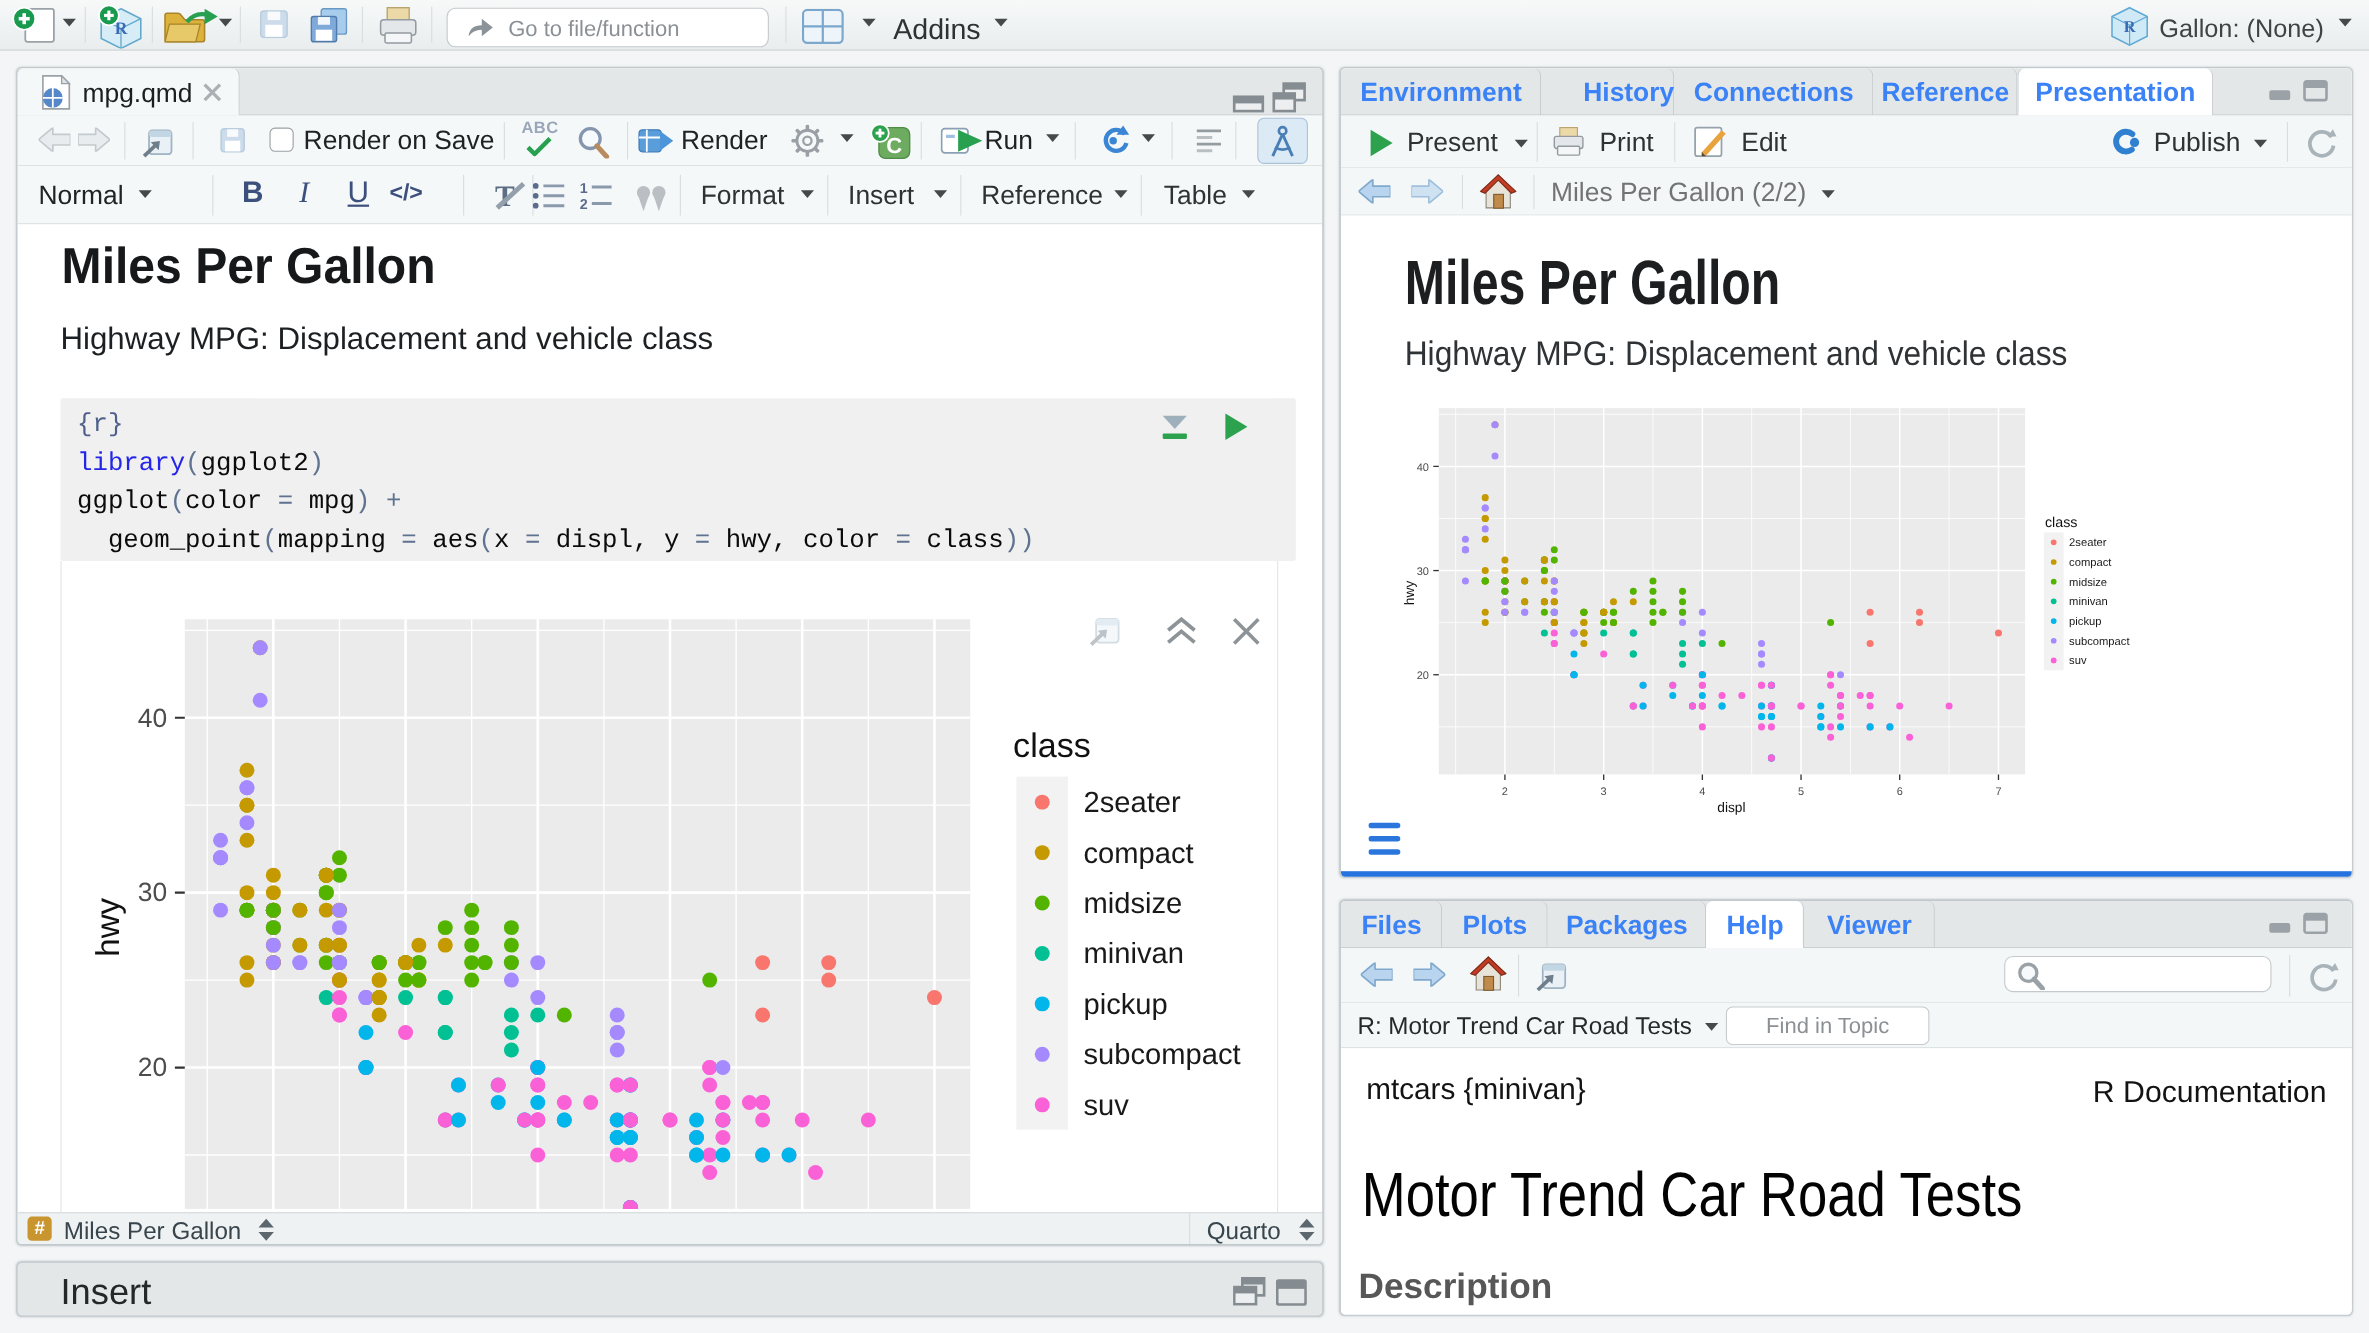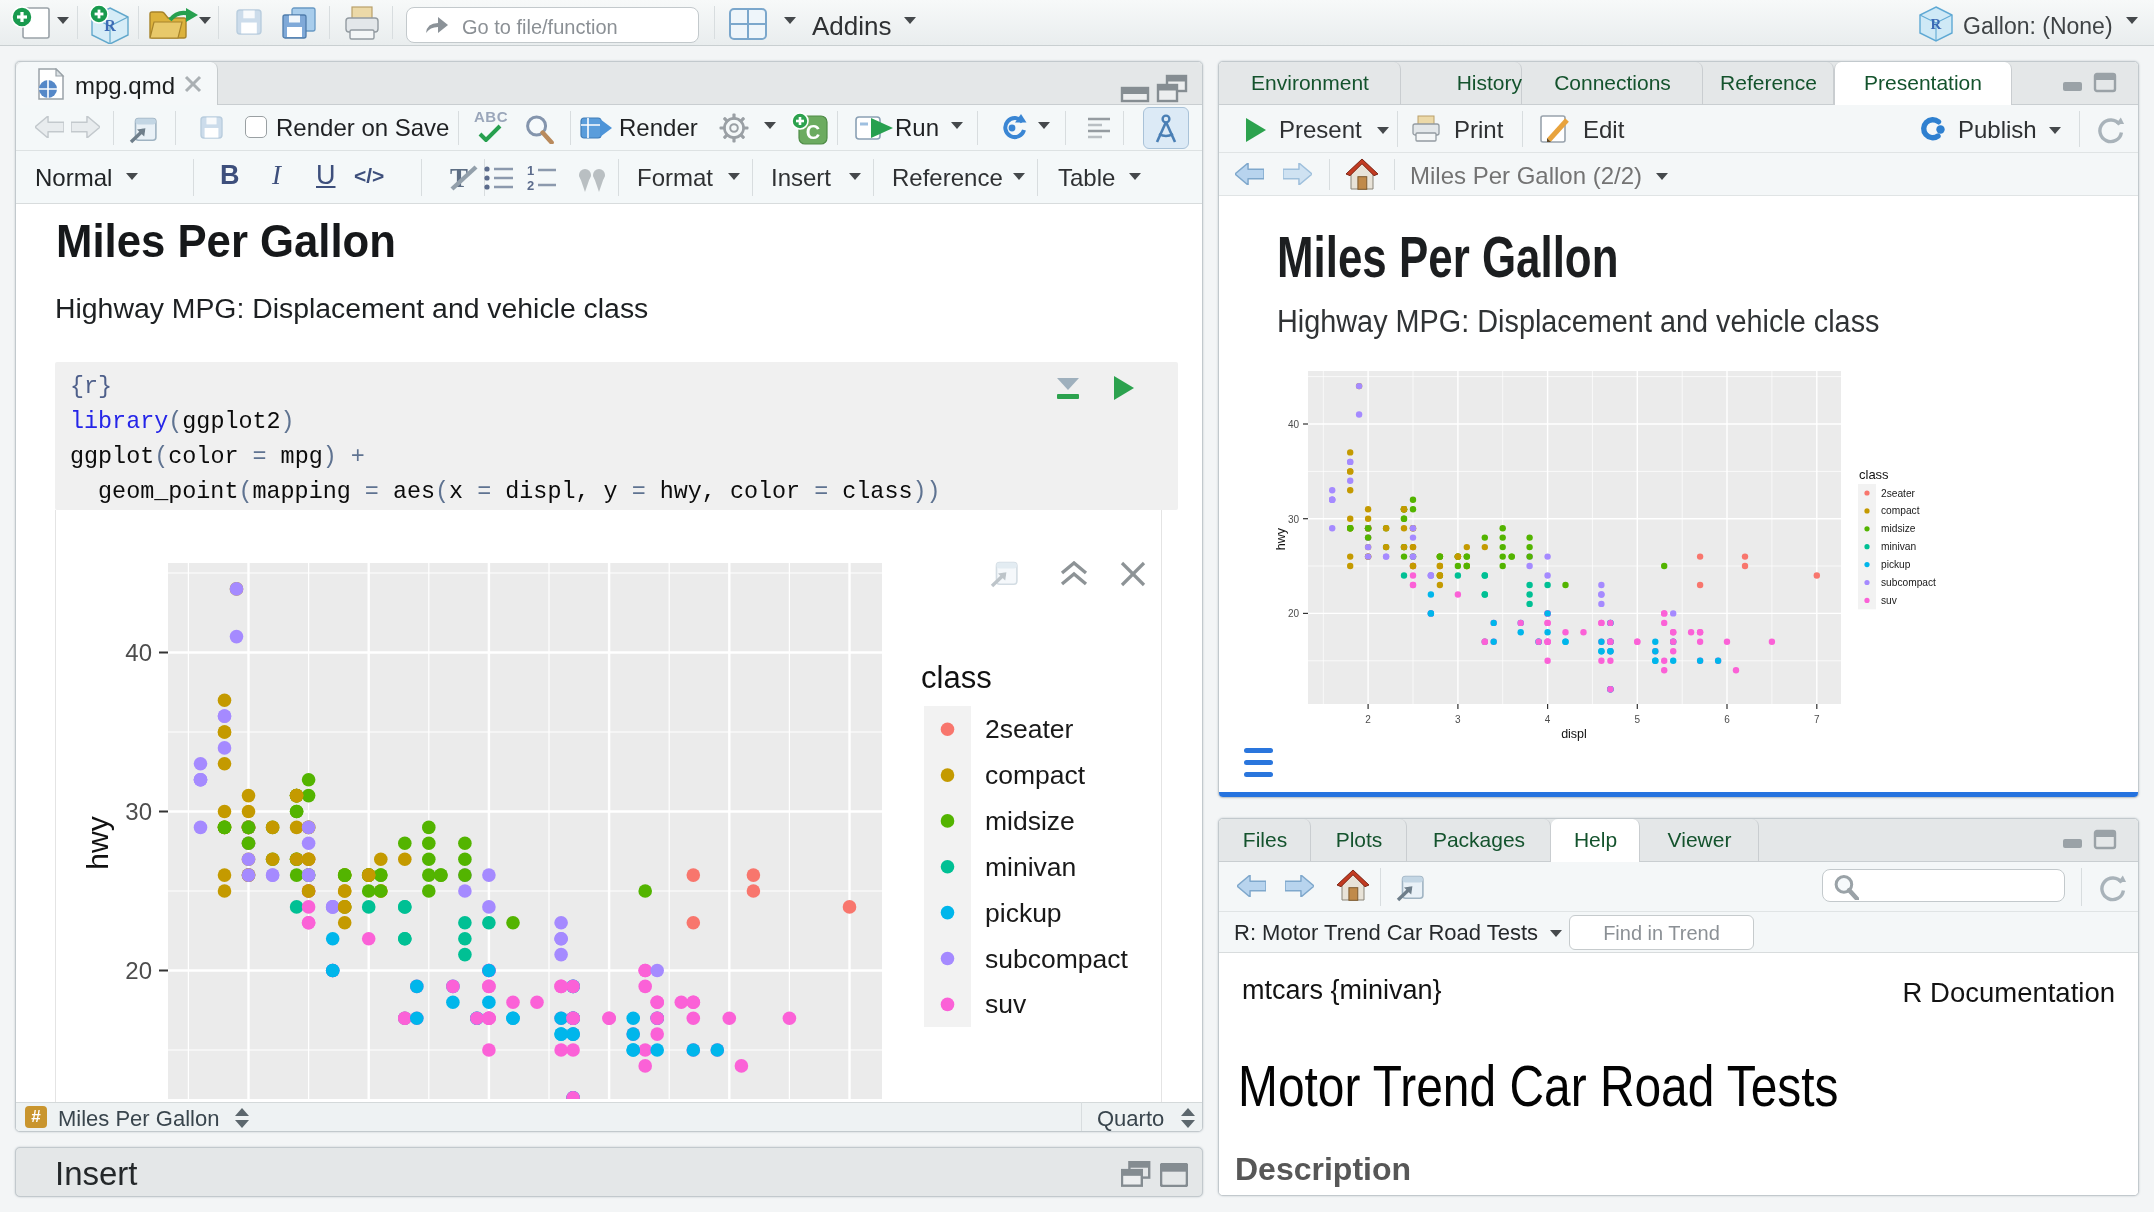--- a/index.html
+++ b/index.html
@@ -1,20 +1,20 @@
 <!DOCTYPE html>
 <html><head><meta charset="utf-8">
 <style>
 *{margin:0;padding:0;box-sizing:border-box}
 html,body{width:2154px;height:1212px;overflow:hidden;background:#f3f5f6;
  font-family:"Liberation Sans",sans-serif;-webkit-font-smoothing:antialiased}
 .abs{position:absolute}
 .pane{position:absolute;background:#fff;border:1px solid #c2c9cd;border-radius:5px;overflow:hidden;box-shadow:0 0 2px rgba(150,160,168,0.6)}
 .txt{position:absolute;color:#2f3133;font-size:24px;white-space:nowrap}
-.tabtxt{font-weight:400;color:#14532d;font-size:21px}
+.tabtxt{font-weight:700;color:#3b82f6;font-size:24px}
 svg{display:block}
 </style></head>
 <body>
 <div class="abs" style="left:0;top:0;width:2154px;height:46px;background:linear-gradient(#f7f9f9,#e9edee);border-bottom:1px solid #c9cfd1">
     <svg class="abs" style="left:11px;top:6px" width="40" height="34" viewBox="0 0 40 34">
       <rect x="12" y="2" width="26" height="30" rx="2" fill="#fff" stroke="#9aa2a8" stroke-width="1.6"></rect>
       <circle cx="11" cy="11" r="10" fill="#199a4e" stroke="#fff" stroke-width="1.5"></circle>
       <rect x="6" y="9.4" width="10" height="3.2" fill="#fff"></rect>
       <rect x="9.4" y="6" width="3.2" height="10" fill="#fff"></rect>
     </svg>
@@ -1012,20 +1012,20 @@
       <svg class="abs" style="left:878px;top:11px" width="30" height="30" viewBox="0 0 30 30">
         <path d="M 24.599999999999998 9.6 A 10.799999999999999 10.799999999999999 0 1 0 26.4 17.4" fill="none" stroke="#a9b3ba" stroke-width="3.4"></path>
         <polygon points="21.0,9.0 29.099999999999998,9.0 25.8,2.4" fill="#a9b3ba"></polygon>
       </svg>
     </div>
     <div class="abs" style="left:0;top:93px;width:919px;height:41px;background:#f4f7f8;border-bottom:1px solid #d8dcdd"></div>
     <div class="abs" style="left:0;top:93px;width:919px;height:41px">
       <div class="txt" style="left:15px;top:8px;font-size:22px;color:#26292b">R: Motor Trend Car Road Tests</div>
       <div class="abs" style="left:331px;top:18px;width:0;height:0;border-left:6px solid transparent;border-right:6px solid transparent;border-top:7px solid #45494c"></div>
       <div class="abs" style="left:350px;top:3px;width:185px;height:35px;background:#fff;border:1px solid #c6cbcd;border-radius:6px"></div>
-      <div class="abs" style="left:350px;top:10px;width:185px;text-align:center;font-size:20px;color:#8b9095">Find in Trend</div>
+      <div class="abs" style="left:350px;top:10px;width:185px;text-align:center;font-size:20px;color:#8b9095">Find in Topic</div>
     </div>
     <div class="abs" style="left:0;top:134px;width:919px;height:244px;background:#fff;overflow:hidden">
       <div class="abs" style="left:23px;top:22px;font-size:27px;color:#131313">mtcars {minivan}</div>
       <div class="abs" style="right:23px;top:24px;font-size:27.5px;color:#131313">R Documentation</div>
       <div class="abs" style="left:19px;top:100px;font-size:57px;color:#030303;transform:scaleX(0.84);transform-origin:0 0;white-space:nowrap">Motor Trend Car Road Tests</div>
       <div class="abs" style="left:16px;top:198px;font-size:32px;font-weight:700;color:#575757">Description</div>
     </div>
   </div>
 </body></html>

